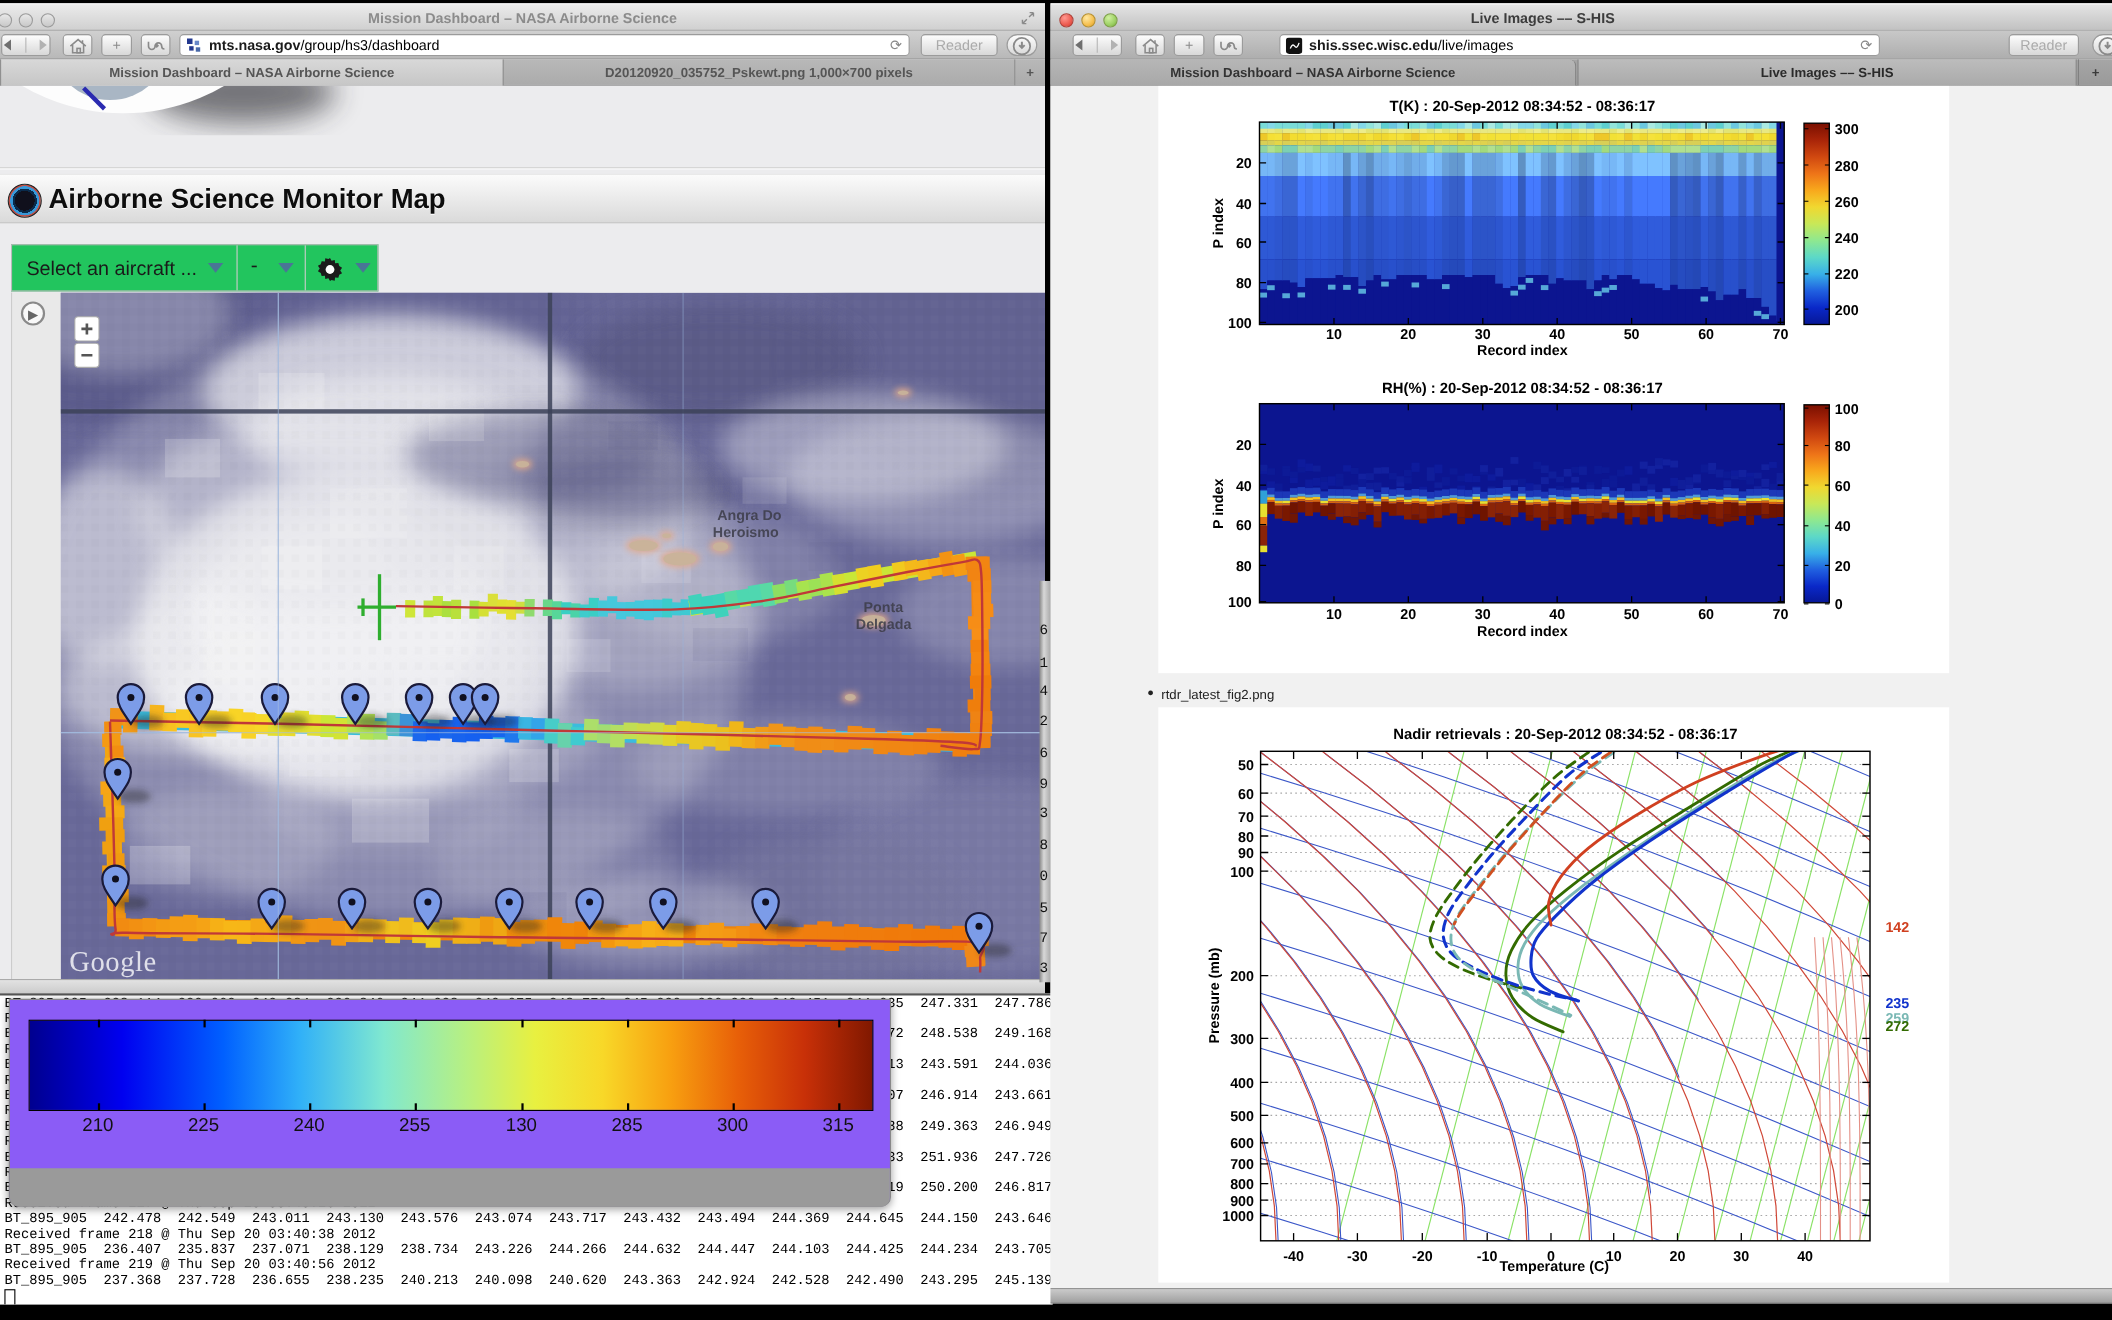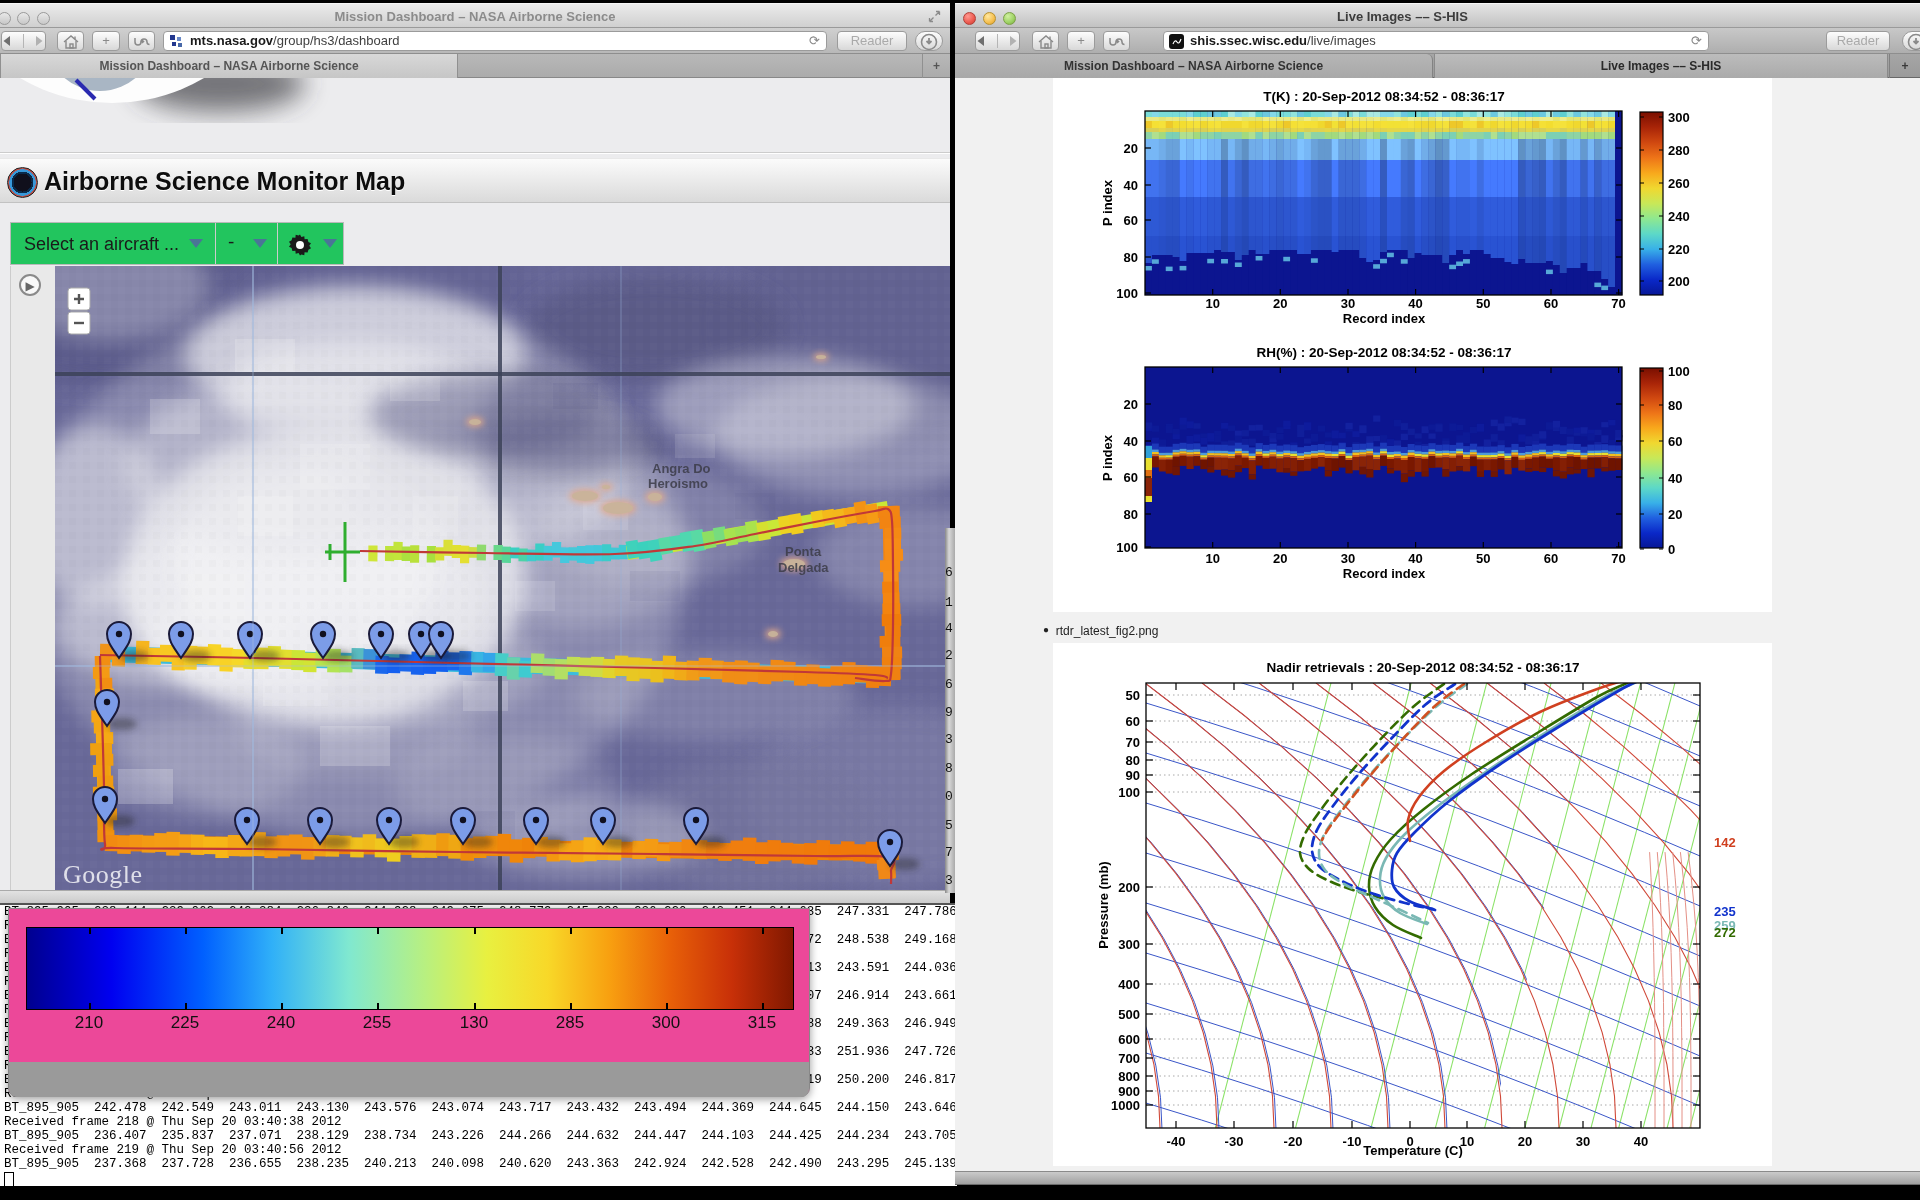--- a/index.html
+++ b/index.html
@@ -15,21 +15,21 @@
   color:#7e7e7e; font-weight:bold; }
 #lw .wtitle { color:#8b8b8b; }
 .toolbar { position:absolute; left:0; top:25px; width:100%; height:26px;
   background:linear-gradient(#d0d0d0,#b8b8b8); border-bottom:1px solid #8e8e8e; }
 .tbtn { position:absolute; top:3px; height:20px; background:linear-gradient(#fdfdfd,#d8d8d8);
   border:1px solid #9b9b9b; border-radius:4px; color:#8a8a8a; text-align:center;
   font-size:13px; line-height:18px; }
 .urlf { position:absolute; top:3px; height:20px; background:#fff;
   border:1px solid #9b9b9b; border-radius:4px; font-size:13px; line-height:18px;
   color:#1a1a1a; padding-left:26px; white-space:nowrap; overflow:hidden; }
-.urlf .gray { color:#404040; }
+.urlf .gray { color:#000000; }
 .urlf .fav { position:absolute; left:5px; top:2px; width:15px; height:15px; }
 .reader { color:#aaa; font-size:13px; }
 .tabbar { position:absolute; left:0; top:51px; width:100%; height:24px;
   background:linear-gradient(#b8b8b8,#ababab); border-bottom:1px solid #888; }
 .tab { position:absolute; top:0; height:24px; font-size:12px; font-weight:bold;
   color:#555; text-align:center; line-height:24px; white-space:nowrap; overflow:hidden; }
 .tab.active { background:linear-gradient(#d8d8d8,#c6c6c6); border-left:1px solid #909090;
   border-right:1px solid #909090; }
 
 #lpage { position:absolute; left:0; top:75px; width:100%; height:815px; background:#ececee; overflow:hidden; }
@@ -64,21 +64,21 @@
 .redig { position:absolute; left:945px; font-family:"Liberation Mono",monospace; font-size:13px; color:#111; }
 
 #lbottom { position:absolute; left:0; top:887px; width:950px; height:16px;
   background:linear-gradient(#e2e2e2,#c8c8c8); border-top:1px solid #aaa; border-bottom:1px solid #777; }
 
 #xterm { left:0; top:903px; width:957px; height:283px; background:#fff; border-top:2px solid #555; overflow:hidden; }
 .xr { position:relative; white-space:pre; font-family:"Liberation Mono",monospace;
   font-size:12.5px; line-height:14px; color:#000; left:4px; }
 #xcursor { position:absolute; left:4px; top:267px; width:10px; height:15px; border:1.5px solid #000; background:#fff; }
 
-#cbw { left:8px; top:908px; width:802px; height:189px; background:#ec4899;
+#cbw { left:8px; top:908px; width:802px; height:189px; background:#8b5cf6;
   border:1px solid #888; border-radius:0 0 9px 9px; box-shadow:0 2px 8px rgba(0,0,0,.4); }
 #cbband { position:absolute; left:17px; top:18px; width:768px; height:83px; border:1.6px solid #000;
   background:linear-gradient(90deg,#00008f 0%,#0000f0 11%,#0060ff 23%,#30b0f8 32%,#80e8d0 42%,#b8f080 52%,#e8f040 60%,#f8d828 68%,#f8a010 76%,#e86008 84%,#c83008 92%,#801800 100%); }
 .cbt { position:absolute; top:104px; width:56px; text-align:center; font-size:17px; color:#111; }
 .cbtick { position:absolute; width:1.5px; height:7px; background:#000; }
 #cbgray { position:absolute; left:0px; top:153px; width:800px; height:35px; background:#9a9a9a;
   border-radius:0 0 8px 8px; }
 
 #rw { left:955px; top:3px; width:965px; height:1182px; background:#f1f1f1; }
 #rw .titlebar { background:linear-gradient(#e4e4e4,#c2c2c2); }
@@ -143,20 +143,21 @@
             <rect x="9" y="9" width="4" height="4" fill="#4868a8"></rect>
           </svg></span><b>mts.nasa.gov</b><span class="gray">/group/hs3/dashboard</span><span style="position:absolute;right:6px;color:#888">⟳</span></div>
     <div class="tbtn reader" style="left:837px;width:70px">Reader</div>
     <div class="tbtn" style="left:915px;width:28px;border-radius:10px;padding-top:1px"><svg width="18" height="18" viewBox="0 0 18 18">
           <circle cx="9" cy="9" r="7.5" fill="none" stroke="#8a8a8a" stroke-width="1.6"></circle>
           <path d="M9,5 v5 M6.5,8 L9,10.5 L11.5,8" stroke="#8a8a8a" stroke-width="1.8" fill="none"></path>
         </svg></div>
   </div>
   <div class="tabbar">
     <div class="tab active" style="left:0;width:458px">Mission Dashboard – NASA Airborne Science</div>
+    <div class="tab" style="left:459px;width:462px">D20120920_035752_Pskewt.png 1,000×700 pixels</div>
     <div class="tab" style="left:922px;width:28px;border-left:1px solid #909090">+</div>
   </div>
   <div id="lpage">
     <div id="loball"><svg width="340" height="45">
       <defs>
             <filter id="oshad" x="-40%" y="-40%" width="180%" height="180%">
               <feGaussianBlur stdDeviation="13"></feGaussianBlur>
             </filter>
           </defs>
       <ellipse cx="220" cy="6" rx="85" ry="28" fill="#34343a" opacity="0.65" filter="url(#oshad)"></ellipse>

